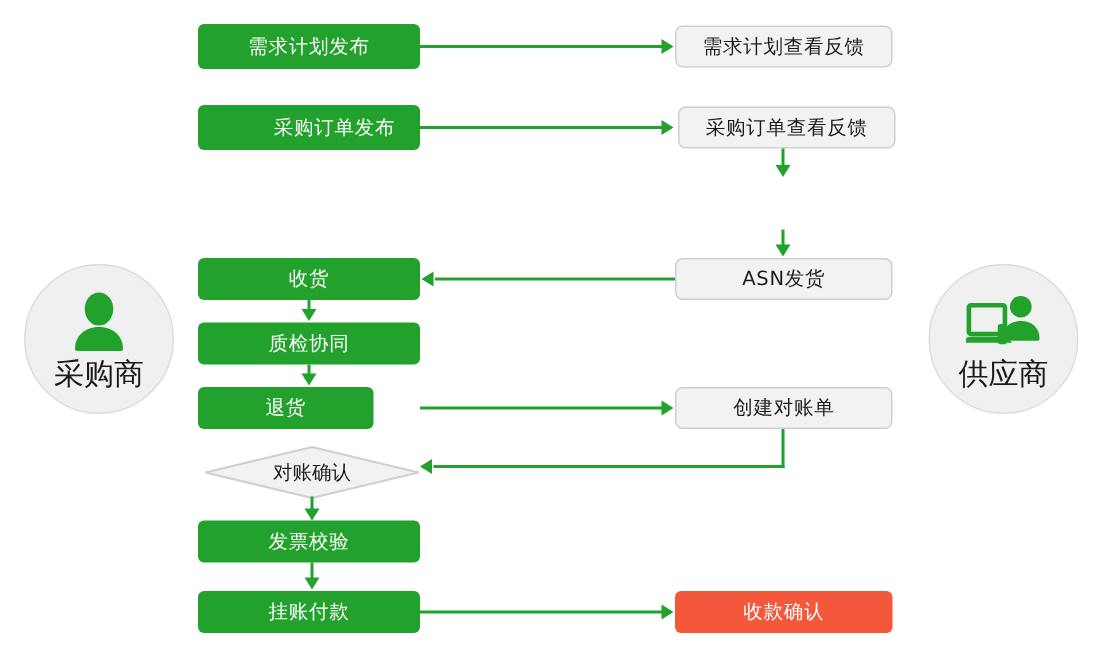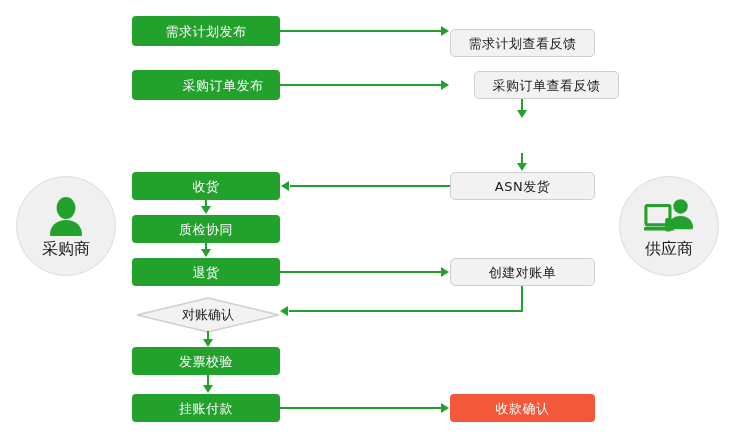--- a/index.html
+++ b/index.html
@@ -113,21 +113,21 @@
     justify-content: center;
     user-select: none;
   }
   .actor .glyph {
     width: 50px;
     height: 44px;
     margin-bottom: 1px;
     display: block;
   }
   .actor .aname {
-    font-size: 16px;
+    font-size: 20px;
     color: #1a1a1a;
     line-height: 1;
   }
 </style>
 </head>
 <body>
 
 <div id="canvas">
 
   <div class="actor" style="left:16px; top:176px;">
@@ -150,36 +150,36 @@
   </div>
 
   <div class="node green" style="left:132px; top:16px; width:148px; height:30px;">需求计划发布</div>
 
   <div class="node green" style="left:132px; top:70px; width:148px; height:30px;padding-left:34px;">采购订单发布</div>
 
   <div class="node green" style="left:132px; top:172px; width:148px; height:28px;">收货</div>
 
   <div class="node green" style="left:132px; top:215px; width:148px; height:28px;">质检协同</div>
 
-  <div class="node green" style="left:132px; top:258px; width:148px; height:28px;text-align:right;">退货</div>
+  <div class="node green" style="left:132px; top:258px; width:117px; height:28px;text-align:right;">退货</div>
 
   <div class="diamond grey" style="left:136px; top:297px; width:144px; height:36px;">
     <svg class="dshape" viewBox="0 0 144 36" preserveAspectRatio="none">
       <polygon points="72,1 143,18 72,35 1,18" fill="#f2f2f2" stroke="#cfcfcf" stroke-width="1.4"></polygon>
     </svg>
     <span class="dlabel">对账确认</span>
   </div>
 
   <div class="node green" style="left:132px; top:347px; width:148px; height:28px;">发票校验</div>
 
   <div class="node green" style="left:132px; top:394px; width:148px; height:28px;">挂账付款</div>
 
-  <div class="node grey" style="left:450px; top:29px; width:145px; height:28px;">需求计划查看反馈</div>
-
-  <div class="node grey" style="left:474px; top:71px; width:145px; height:28px;">采购订单查看反馈</div>
+  <div class="node grey" style="left:450px; top:17px; width:145px; height:28px;">需求计划查看反馈</div>
+
+  <div class="node grey" style="left:452px; top:71px; width:145px; height:28px;">采购订单查看反馈</div>
 
 
   <div class="node grey" style="left:450px; top:172px; width:145px; height:28px;">ASN发货</div>
 
   <div class="node red" style="left:450px; top:394px; width:145px; height:28px;">收款确认</div>
 
   <div class="node grey" style="left:450px; top:258px; width:145px; height:28px;">创建对账单</div>
 
   <div class="ln h" style="left:280px; top:30px; width:162px;"></div>
   <div class="arrow right" style="left:441px; top:26px;"></div>

